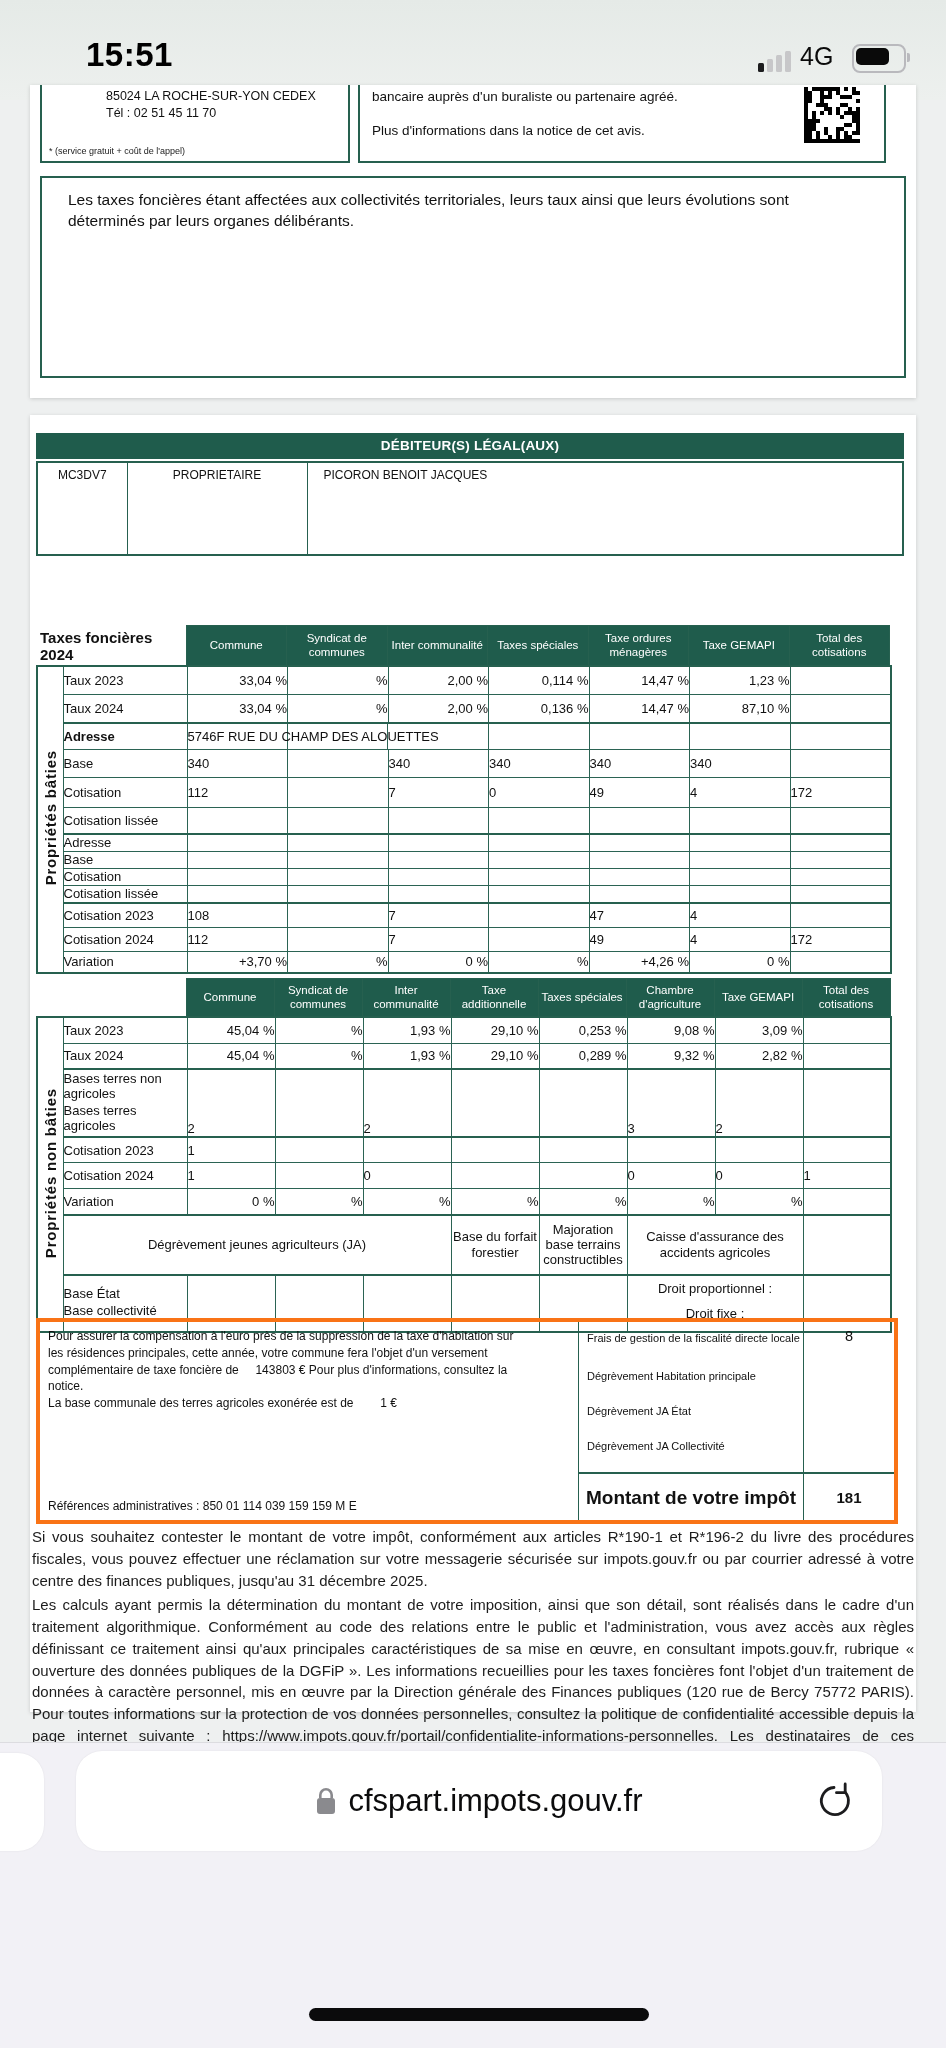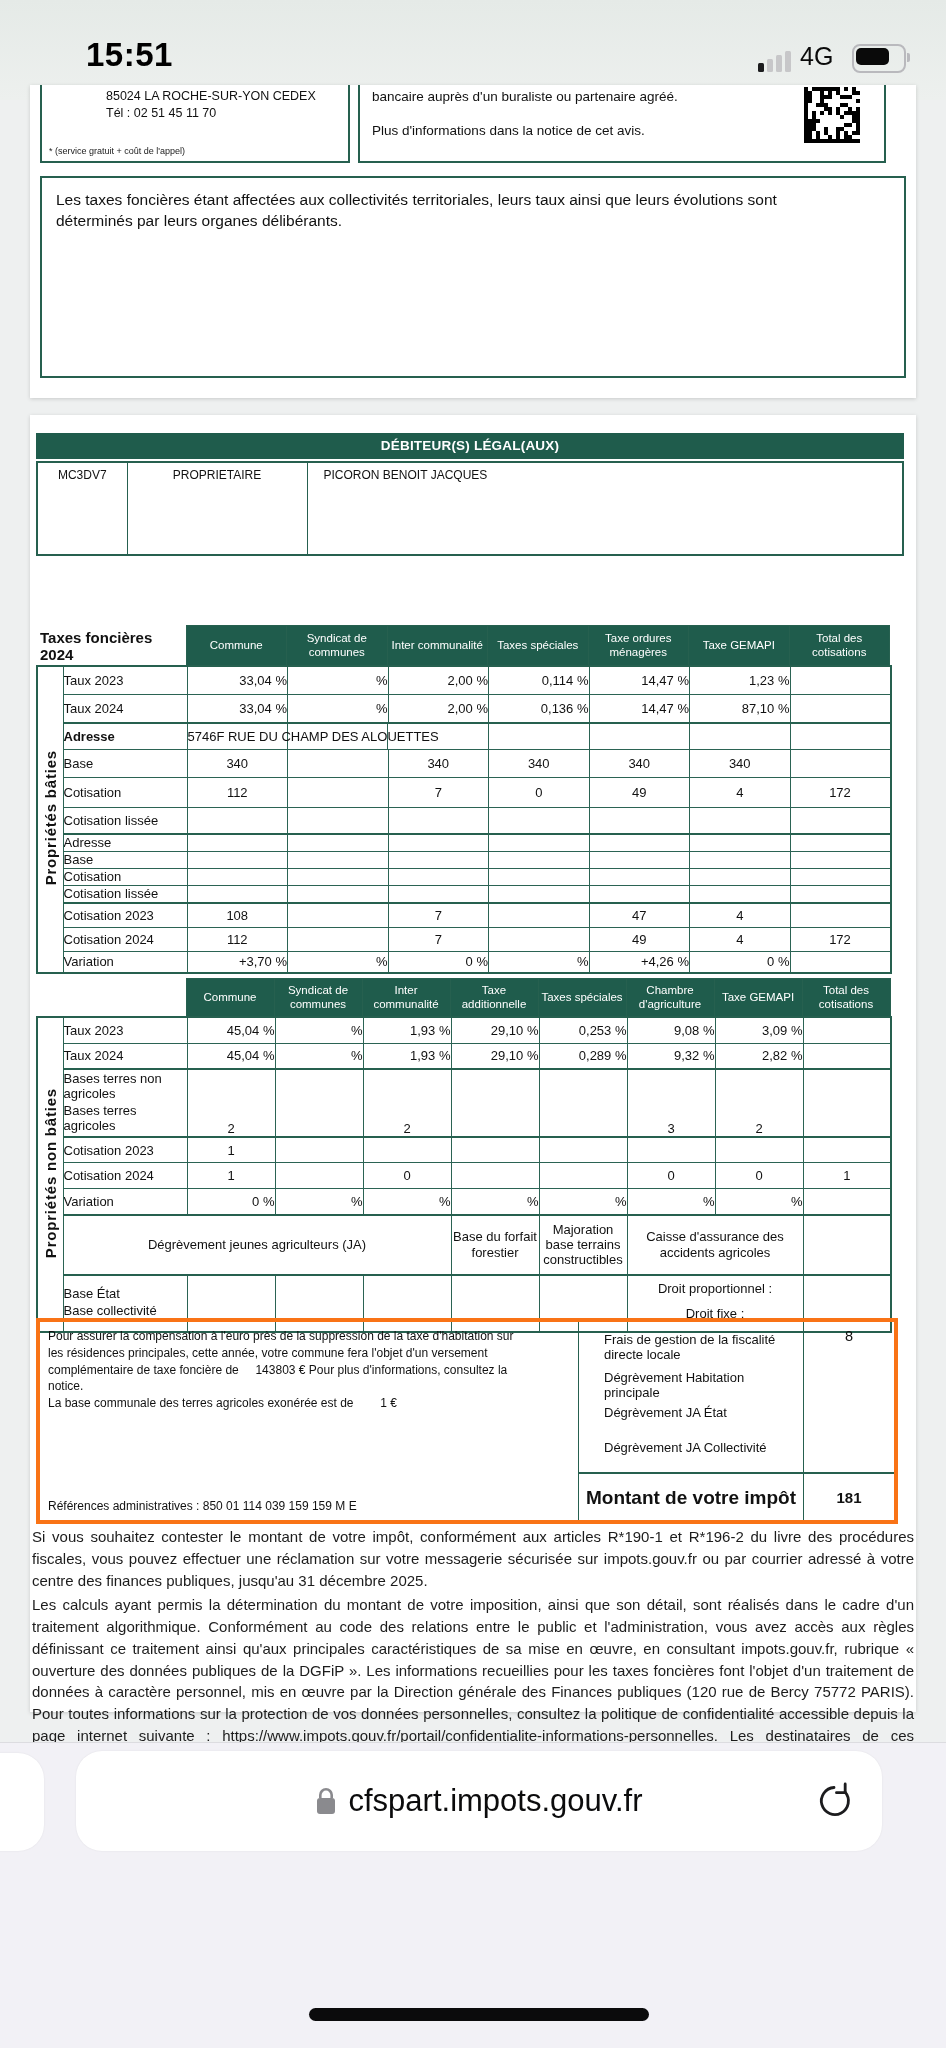--- a/index.html
+++ b/index.html
@@ -24,21 +24,21 @@
   #boxL{left:40px;top:85px;width:306px;height:76px;border-top:none}
   #boxL .addr{position:absolute;left:64px;top:3px;font-size:12.5px;line-height:1.35}
   #boxL .foot{position:absolute;left:7px;bottom:5px;font-size:9px;color:#222}
   #boxR{left:358px;top:85px;width:524px;height:76px;border-top:none}
   #boxR .l1{position:absolute;left:12px;top:4px;font-size:13.5px}
   #boxR .l2{position:absolute;left:12px;top:38px;font-size:13.5px}
   #qr{position:absolute;right:24px;top:2px;width:56px;height:56px;display:flex;flex-wrap:wrap}
   #qr i{display:block;width:4px;height:4px}
   #qr i.k{background:#000}
   #noticebox{left:40px;top:176px;width:862px;height:198px}
-  #noticebox .t{padding:12px 14px;font-size:15.5px;line-height:1.35;white-space:pre-wrap}
+  #noticebox .t{padding:12px 26px;font-size:15.5px;line-height:1.35;white-space:pre-wrap}
   
   .greenbar{background:#1f5c4c;color:#fff;font-weight:bold;text-align:center}
   #deb-bar{left:36px;top:433px;width:868px;height:26px;font-size:13.5px;line-height:26px;letter-spacing:.2px}
   #deb-tab{left:36px;top:461px}
   #deb-tab table{border-collapse:collapse;table-layout:fixed;width:868px}
   #deb-tab td{border:1.4px solid #26604f;font-size:12px;padding:0}
   #deb-tab tr.h td{height:28px;text-align:center;border-bottom:2.5px solid #26604f}
   #deb-tab tr.b td{height:86px;vertical-align:top;padding-top:5px;border-top:none}
   #deb-tab tr.b td.c{text-align:center}
   #deb-tab td.des{padding-left:16px}
@@ -48,21 +48,21 @@
   .taxhead th{border:1.4px solid #26604f;background:#1f5c4c;color:#fff;font-weight:normal;
               font-size:11.5px;line-height:1.18;text-align:center;vertical-align:middle;padding:2px 1px}
   .taxhead td.tc{border:none;background:transparent;font-weight:bold;font-size:15px;vertical-align:middle;padding-left:4px}
   .taxbody table{border:2px solid #26604f}
   .taxbody td{border:1.2px solid #2b6354;font-size:13px;padding:0;overflow:hidden}
   .taxbody tr.sep td{border-top:2.5px solid #26604f}
   .lab{font-size:12px;padding-left:6px;text-align:left}
   .lab.b{font-weight:bold}
   .lab2{font-size:11.5px;padding-left:6px;vertical-align:middle;line-height:1.15}
   .lab2 div{margin:2px 0}
-  .num{text-align:center}
+  .num{}
   .pct{text-align:right;padding-right:12px}
   .bot{vertical-align:bottom;padding-bottom:8px}
   .vlabel{text-align:center;vertical-align:middle}
   .vlabel span{display:inline-block;writing-mode:vertical-rl;transform:rotate(180deg);
                font-weight:bold;font-size:15px;letter-spacing:.8px;white-space:nowrap}
   .adr{text-align:left;padding-left:16px;font-size:13px;
        background-image:linear-gradient(to right,#2b6354 1.2px,transparent 1.2px),
                         linear-gradient(to right,#2b6354 1.2px,transparent 1.2px);
        background-repeat:no-repeat;background-size:1.2px 100%,1.2px 100%;background-position:33.3% 0,66.7% 0}
   .jac{text-align:center;font-size:12.5px}
@@ -74,21 +74,21 @@
   tr.r22{height:22px}tr.r58{height:58px}tr.r60{height:60px}tr.r50{height:50px}
   #bat-head{left:36px;top:625px}#bat-body{left:36px;top:665px}
   #nb-head{left:36px;top:978px}#nb-body{left:36px;top:1016px}
   
   #bottom{left:36px;top:1318px;width:854px;height:198px;border:4px solid #f97316}
   #bottom .cell{position:absolute;box-sizing:border-box}
   #bb-left{left:0;top:0;width:539px;height:100%;border-right:1.4px solid #26604f}
   #bb-left .comp{padding:6px 8px;font-size:12px;line-height:1.4;white-space:pre-wrap}
   #bb-left .refs{position:absolute;left:8px;bottom:7px;font-size:12px}
   #bb-mid{left:539px;top:0;width:224px;height:150px}
-  #bb-mid div{position:absolute;left:25px;font-size:13px}
+  #bb-mid div{position:absolute;left:8px;font-size:11px}
   #bb-val8{left:763px;top:0;width:91px;height:150px;border-left:1.4px solid #26604f;text-align:center;font-size:14.5px;padding-top:6px}
   #bb-mont{left:539px;top:150px;width:224px;height:48px;border-top:2px solid #26604f;
            text-align:center;font-weight:bold;font-size:19px;line-height:48px}
   #bb-montval{left:763px;top:150px;width:91px;height:48px;border-top:2px solid #26604f;border-left:1.4px solid #26604f;
               text-align:center;font-weight:bold;font-size:15px;line-height:48px}
   
   #legal{left:32px;top:1526px;width:882px;font-size:15px;line-height:1.45;text-align:justify;color:#1c1c1c}
   #legal p{margin:0 0 3px 0}
   
   #chrome{left:0;top:1742px;width:946px;height:306px;background:#f2f1f6;border-top:1px solid #dcdce0}

